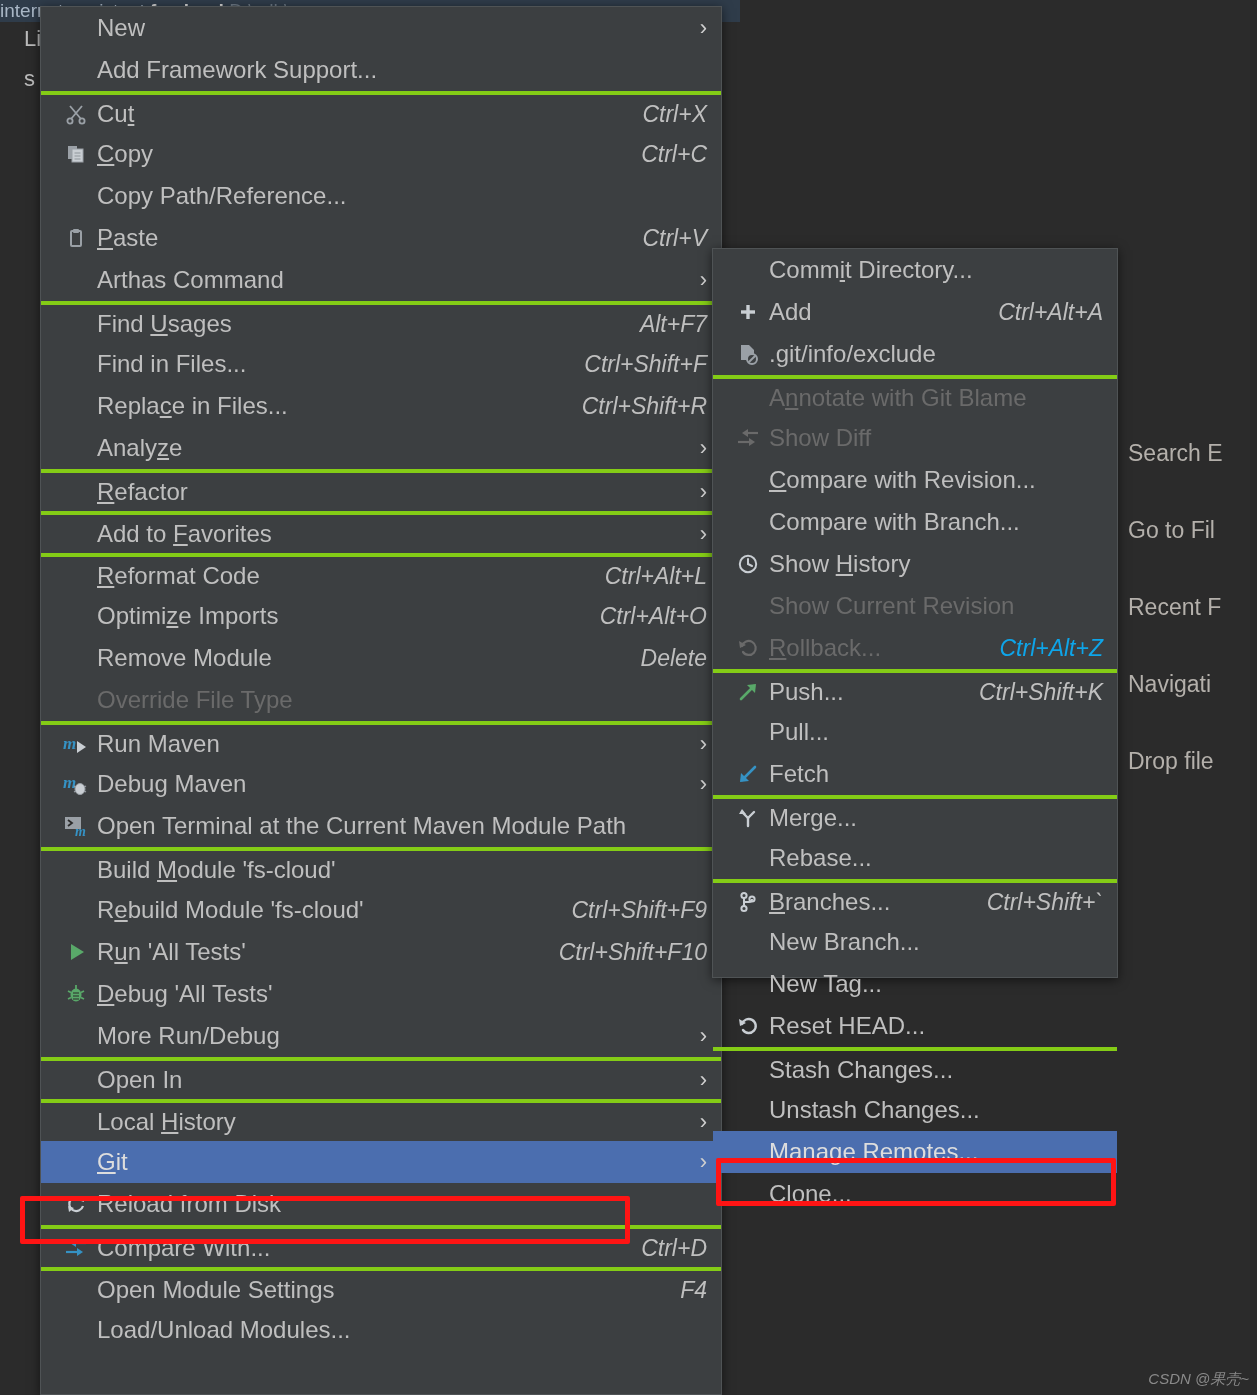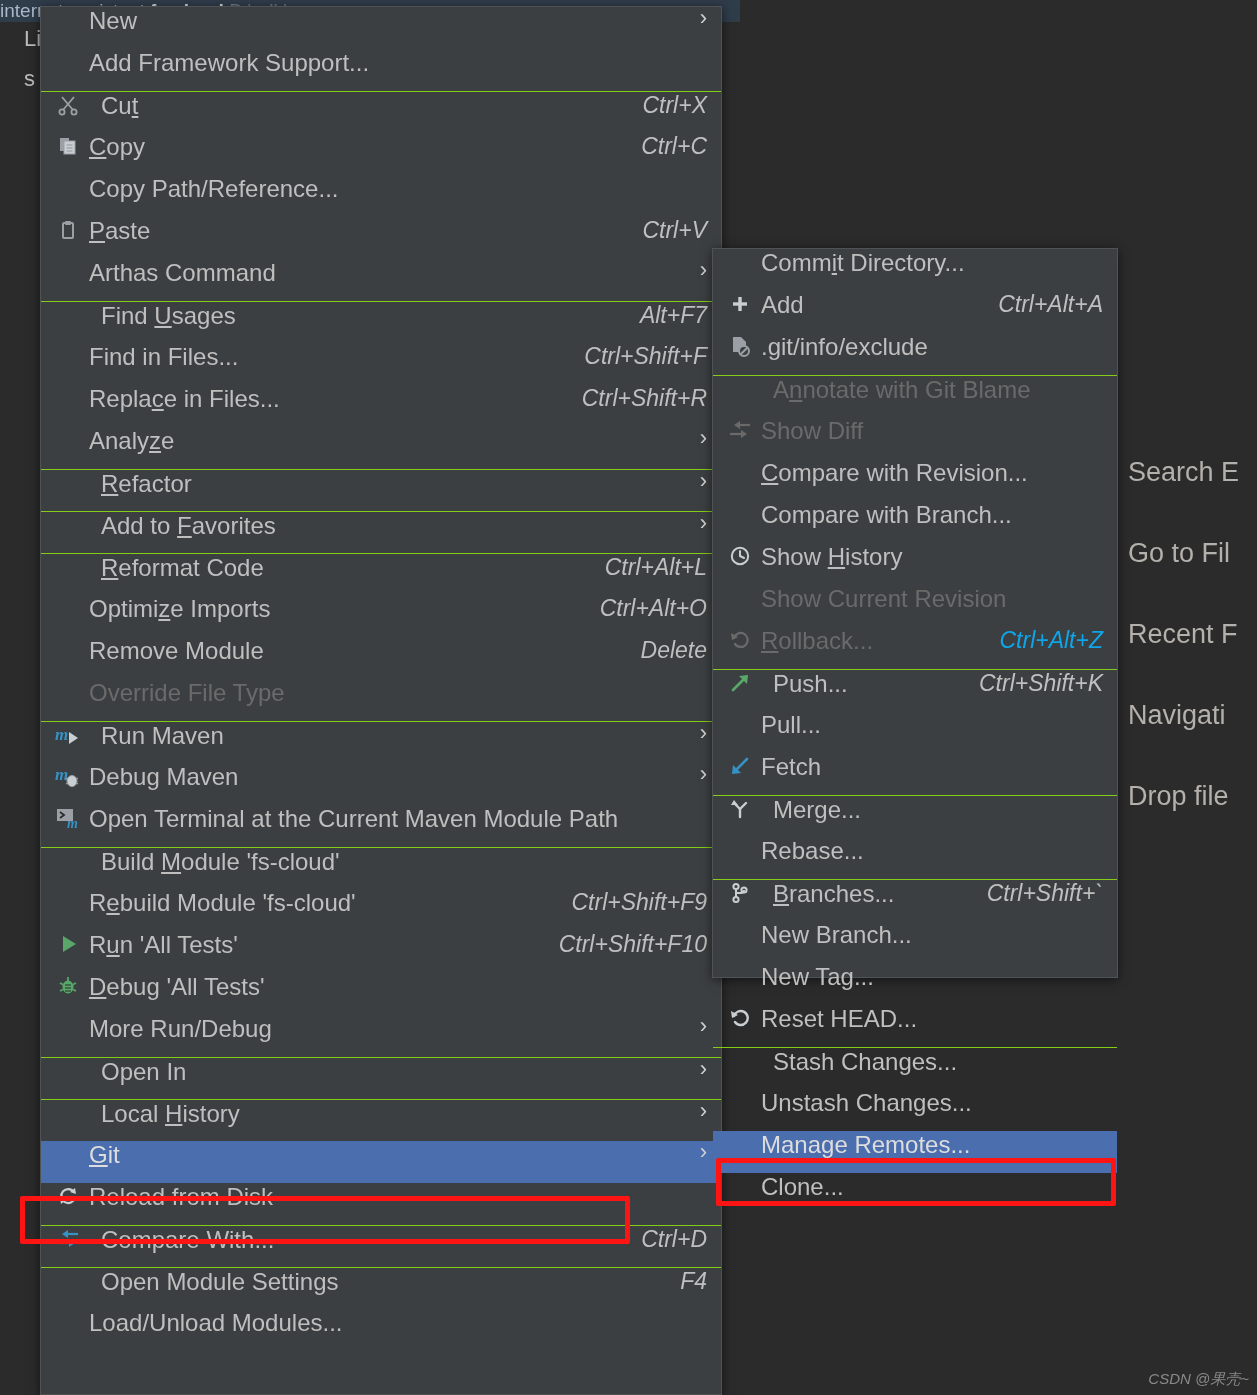--- a/index.html
+++ b/index.html
@@ -43,24 +43,23 @@
 
   .hint-list {
     position: absolute;
     left: 1128px;
     top: 440px;
     width: 129px;
     overflow: hidden;
   }
   .hint-item {
     color: #b4b0ab;
-    font-size: 27px;
+    font-size: 23px;
     white-space: nowrap;
     margin-bottom: 50px;
-    margin-top: 17px;
   }
 
   .watermark {
     position: absolute;
     right: 8px; bottom: 6px;
     color: #8a8a8a;
     font-size: 15px;
     white-space: nowrap;
     font-style: italic;
   }
@@ -72,29 +71,29 @@
     border: 1px solid #4f5355;
     box-shadow: 0 2px 10px rgba(0,0,0,0.55);
     box-sizing: border-box;
   }
   #main-menu { left: 40px; top: 6px; width: 682px; height: 1389px; }
   #git-menu  { left: 712px; top: 248px; width: 406px; height: 730px; }
 
   .mi {
     position: relative;
     display: flex;
-    align-items: flex-start;
+    align-items: center;
     height: 42px;
-    padding: 0 14px 0 12px;
+    padding: 0 14px 0 20px;
     color: #bfbfbf;
     font-size: 24px;
     white-space: nowrap;
     box-sizing: border-box;
   }
-  .mi.sep-top { border-top: 1px solid #84cc16; gap: 12px; }
+  .mi.sep-top { border-top: 4px solid #84cc16; }
   .mi.disabled { color: #6a6a6a; }
   .mi.selected { background: #4b6eaf; color: #dddddd; }
 
   .mi .ico {
     width: 30px; min-width: 30px;
     height: 26px;
     margin-right: 6px;
     display: flex; align-items: center; justify-content: center;
   }
   .mi .ico.blank { }

